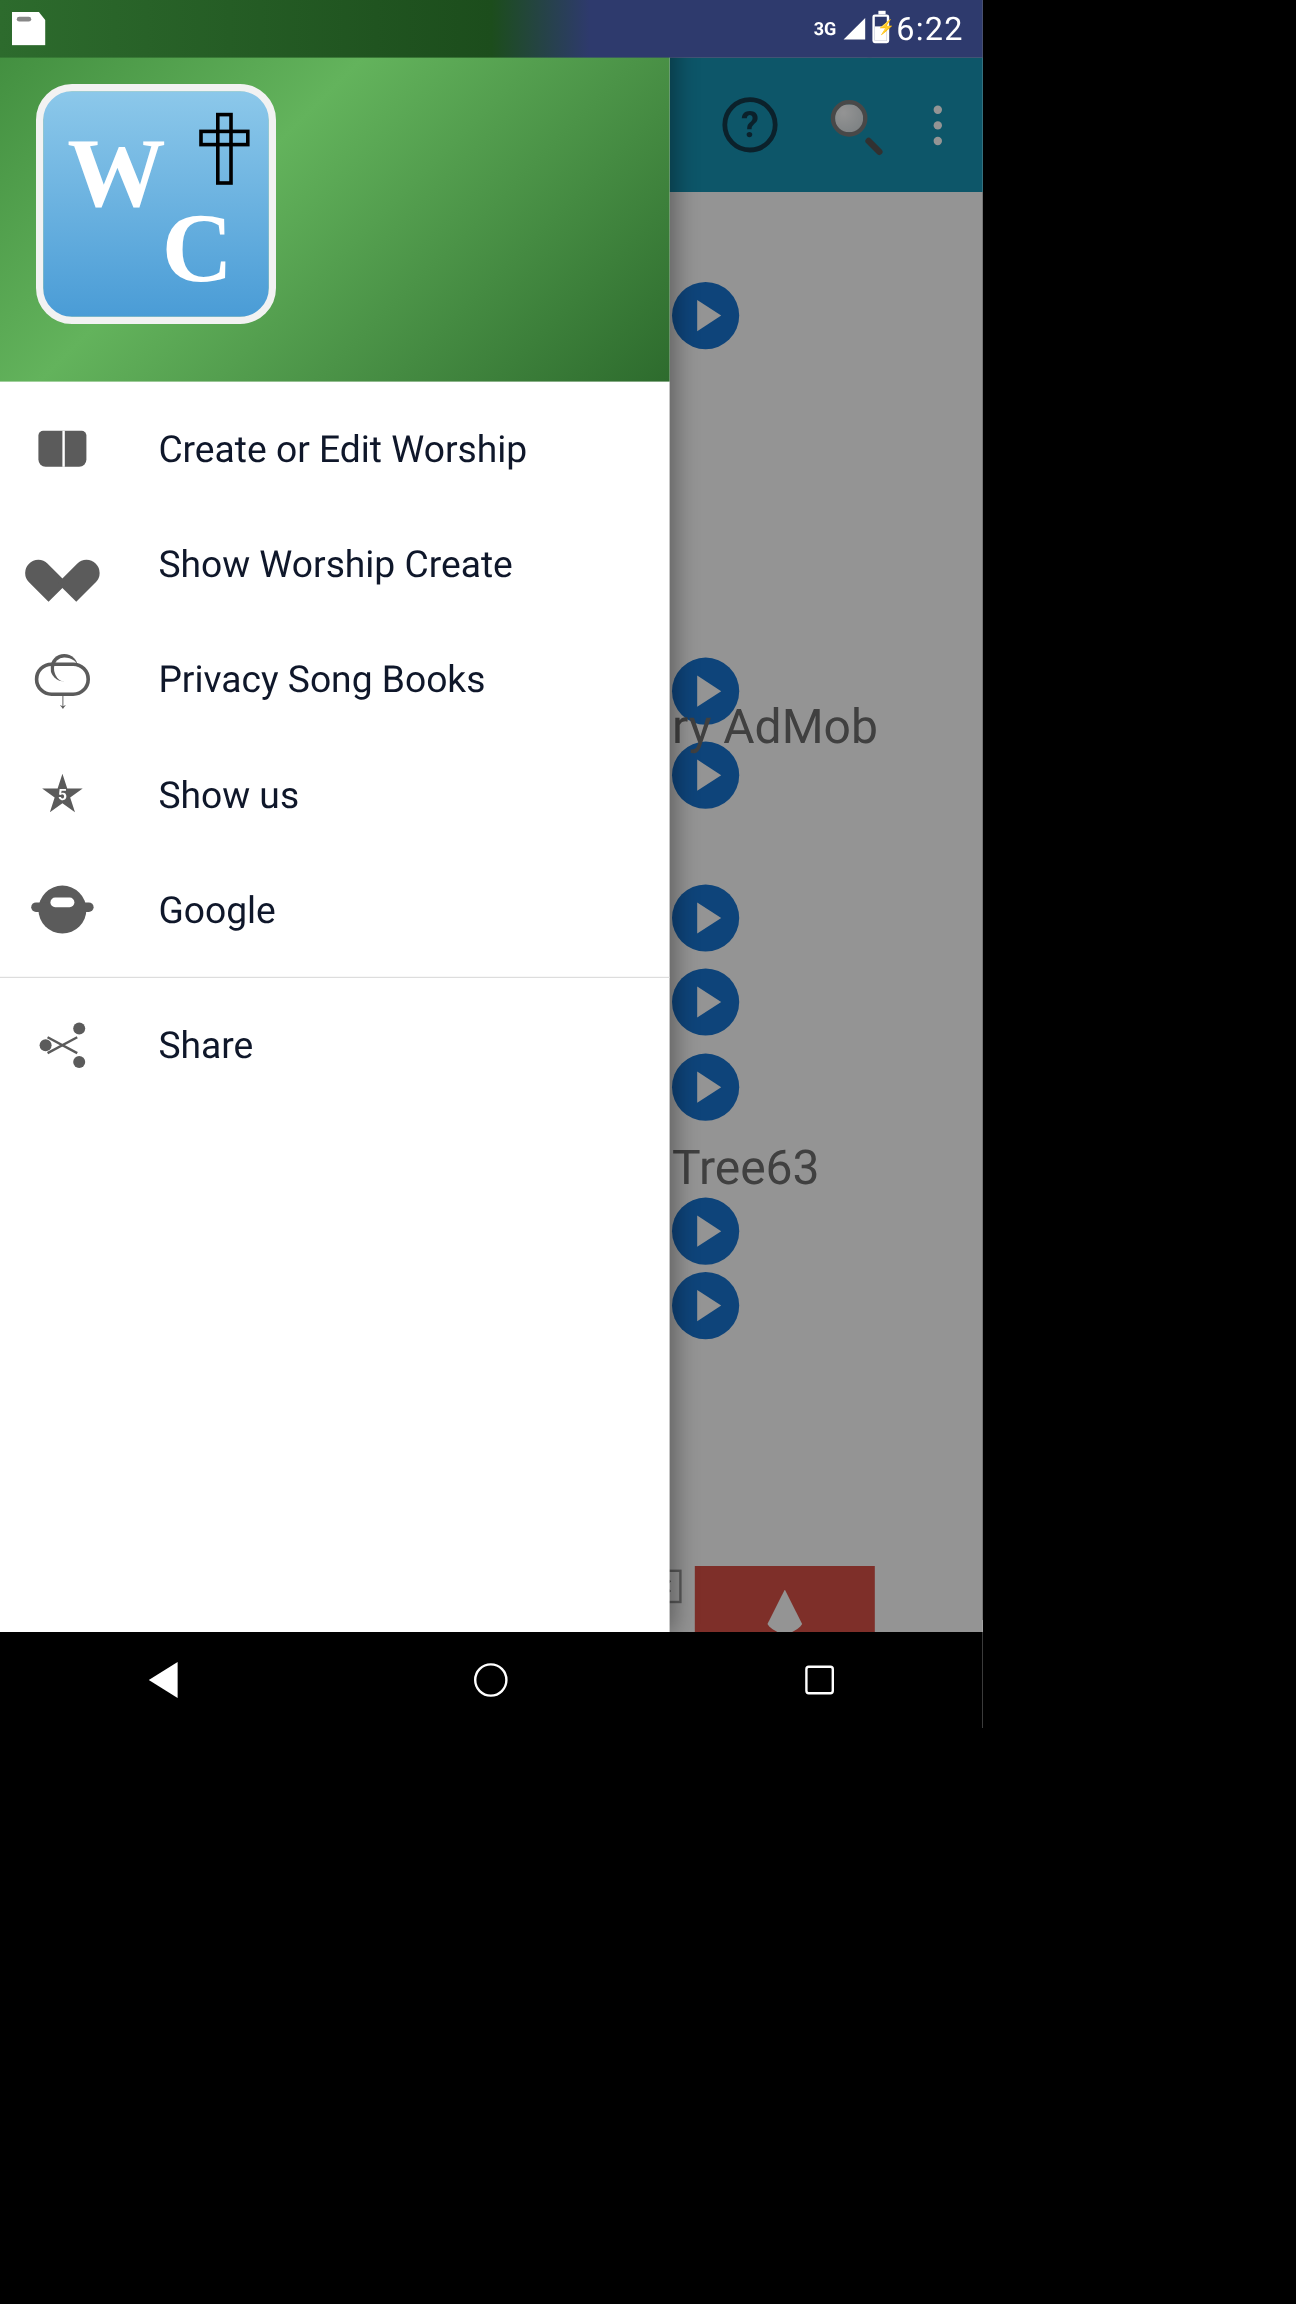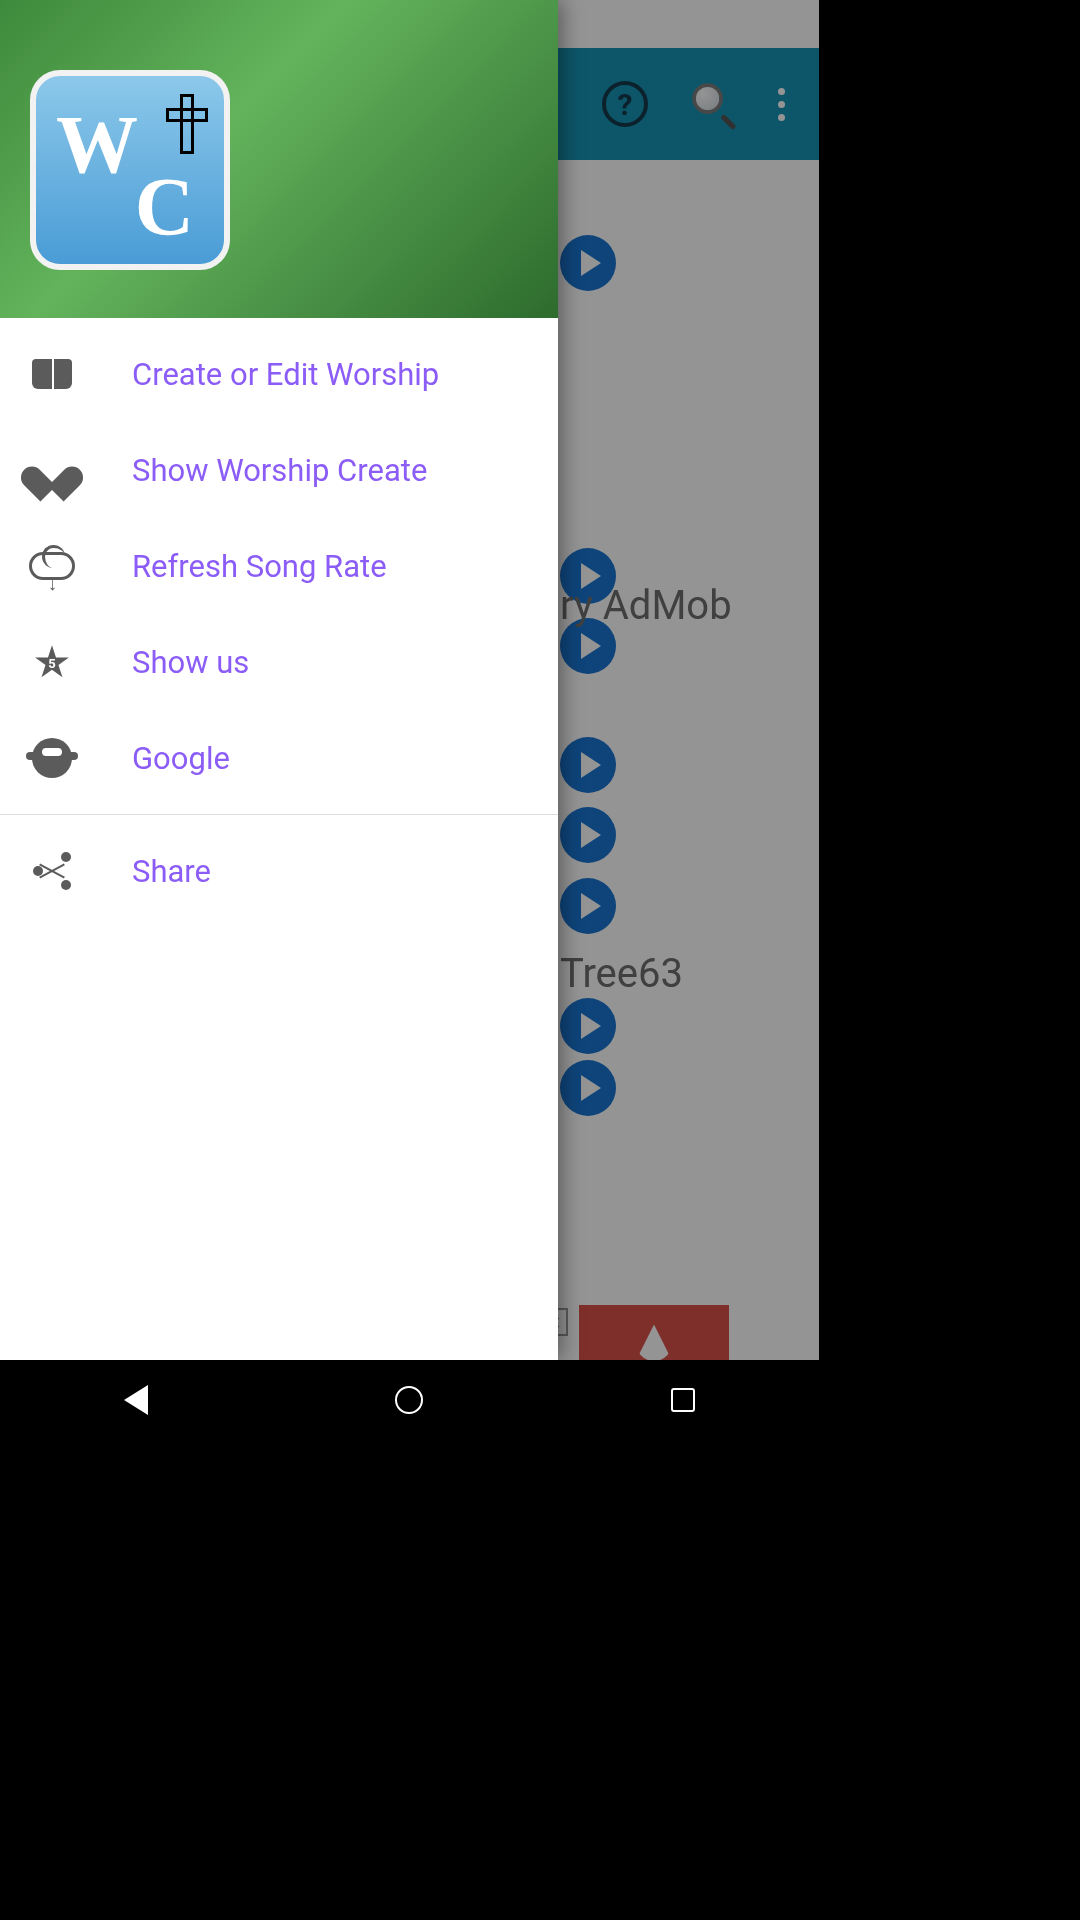--- a/index.html
+++ b/index.html
@@ -81,21 +81,21 @@
   .app-logo .c { position:absolute; right:30px; bottom:10px; font-size:82px; font-weight:800; color:#fff; font-family:"Times New Roman",serif;}
   .app-logo .cross { position:absolute; right:22px; top:18px; width:36px; height:54px; }
   .app-logo .cross::before{content:"";position:absolute;left:14px;top:0;width:8px;height:54px;border:3px solid #000;}
   .app-logo .cross::after{content:"";position:absolute;left:0;top:14px;width:36px;height:8px;border:3px solid #000;}
 
   .drawer-list { flex:1; padding-top:8px; }
   .drawer-item {
     height:96px; display:flex; align-items:center; padding:0 28px; gap:56px;
   }
   .drawer-item .di-icon { width:48px; height:48px; display:flex; align-items:center; justify-content:center; color:#5b5b5b; flex:0 0 48px;}
-  .drawer-item .di-label { font-size:31px; color:#8b5cf6; font-weight:400; }
+  .drawer-item .di-label { font-size:31px; color:#0f172a; font-weight:400; }
 
   .divider { height:1px; background:#ddd; margin:8px 0; }
   .section-header { padding:20px 30px 10px; font-size:29px; color:#787878; font-weight:500; }
 
   
   .ic-book { width:40px; height:30px; background:#5b5b5b; border-radius:4px 4px 6px 6px; position:relative;}
   .ic-book::after{content:"";position:absolute;left:50%;top:0;width:2px;height:100%;background:#fff;}
   .ic-heart { width:40px; height:36px; position:relative; }
   .ic-heart::before,.ic-heart::after{content:"";position:absolute;width:22px;height:34px;background:#5b5b5b;border-radius:20px 20px 0 0;}
   .ic-heart::before{left:2px;transform:rotate(-45deg);transform-origin:100% 100%;}
@@ -193,20 +193,34 @@
       <div class="ad-x">✕</div>
       <div class="ad-badge">
         <div class="a-logo"></div>
         <span>AdMob by Google</span>
       </div>
     </div>
   </div>
 
   <div class="scrim"></div>
 
+  <div class="status-bar">
+    <div class="status-left">
+      <div class="sd-icon"></div>
+    </div>
+    <div class="status-right">
+      <span class="signal-3g">3G</span>
+      <span class="signal-bars-partial"></span>
+      <div class="battery">
+        <div class="battery-fill"></div>
+          <span class="battery-bolt">⚡</span>
+      </div>
+      <span class="status-time">6:22</span>
+    </div>
+  </div>
 
   <div class="drawer">
     <div class="drawer-header">
       <div class="app-logo">
         <span class="w">W</span>
         <span class="c">C</span>
         <span class="cross"></span>
       </div>
     </div>
 
@@ -220,21 +234,21 @@
       <div class="drawer-item">
         <div class="di-icon">
             <div class="ic-heart"></div>
           </div>
         <div class="di-label">Show Worship Create</div>
       </div>
       <div class="drawer-item">
         <div class="di-icon">
             <div class="ic-cloud"></div>
           </div>
-        <div class="di-label">Refresh Song Rate</div>
+        <div class="di-label">Privacy Song Books</div>
       </div>
       <div class="drawer-item">
         <div class="di-icon">
             <div class="ic-star">★</div>
           </div>
         <div class="di-label">Show us</div>
       </div>
       <div class="drawer-item">
         <div class="di-icon">
             <div class="ic-privacy"></div>

